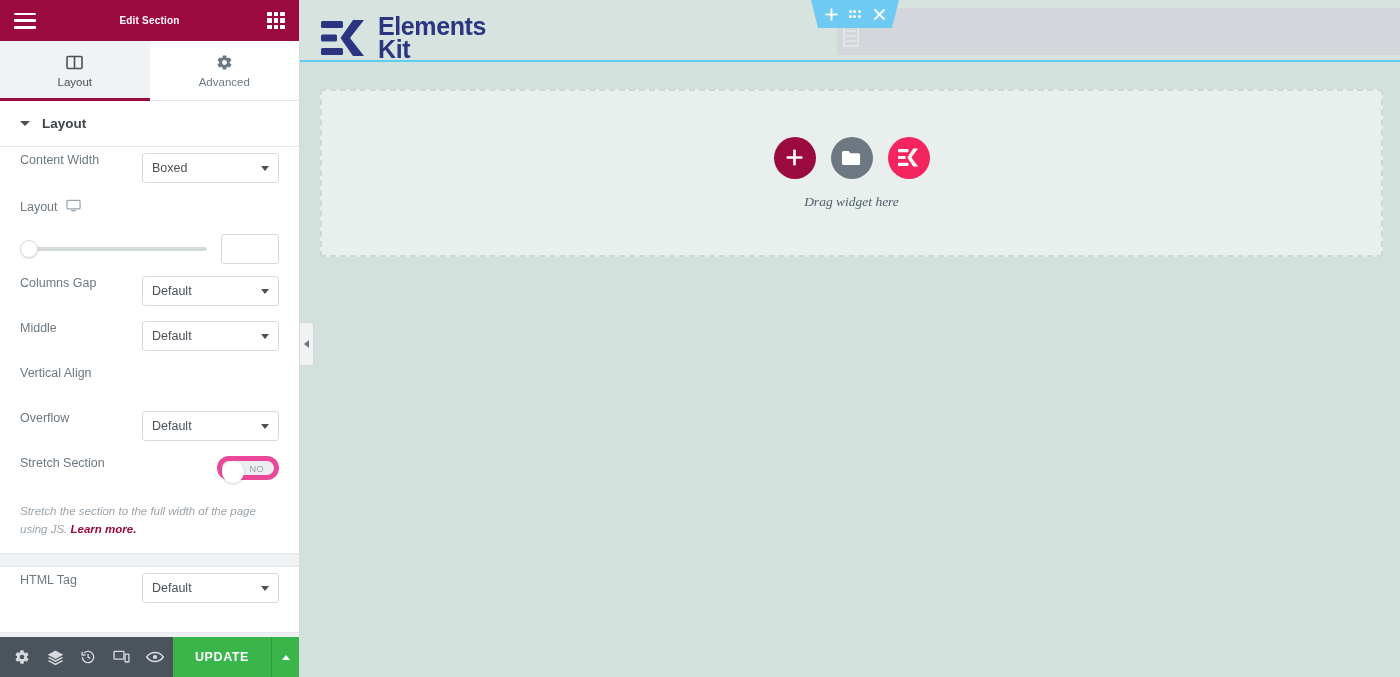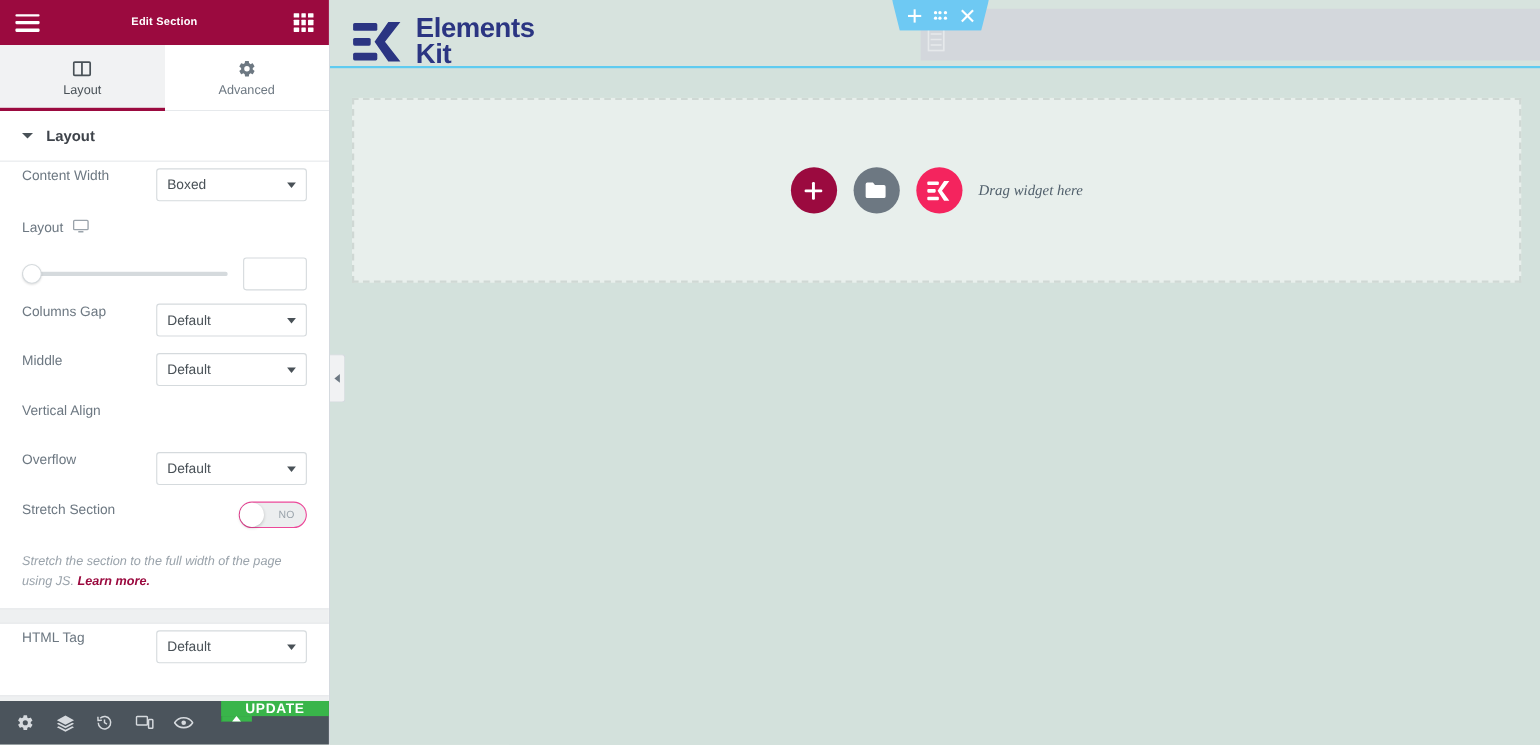--- a/index.html
+++ b/index.html
@@ -128,21 +128,21 @@
   .num-input {
     width: 58px; height: 30px;
     border: 1px solid #d5dadd; border-radius: 3px;
     background: #ffffff;
     font-size: 12.5px; color: #495157;
     padding: 0 8px;
     font-family: "Liberation Sans", sans-serif;
   }
   .toggle {
     width: 62px; height: 24px; border-radius: 12px;
-    background: #eceeef; border: 1px solid #ec4899;
+    background: #eceeef; border: 5px solid #ec4899;
     position: relative; cursor: pointer;
     display: flex; align-items: center; justify-content: flex-end;
     padding-right: 10px;
   }
   .toggle .knob {
     position: absolute; left: 0px; top: 0px;
     width: 22px; height: 22px; border-radius: 50%;
     background: #ffffff; box-shadow: 0 1px 3px rgba(0,0,0,.2);
   }
   .toggle .tlbl { font-size: 9.5px; color: #9aa3ab; letter-spacing: .3px; }
@@ -161,21 +161,21 @@
     display: flex; align-items: center;
     padding: 0 0 0 6px;
     gap: 2px;
   }
   .fbtn {
     width: 34px; height: 40px;
     display: flex; align-items: center; justify-content: center;
     cursor: pointer;
   }
   .fbtn svg { display: block; }
-  .update-wrap { margin-left: auto; display: flex; height: 40px; flex-direction: column; }
+  .update-wrap { margin-left: auto; display: flex; height: 40px; }
   .update-btn {
     background: #39b54a; color: #ffffff;
     font-size: 12.5px; font-weight: bold; letter-spacing: .6px;
     border: none; cursor: pointer;
     padding: 0 22px;
     font-family: "Liberation Sans", sans-serif;
   }
   .update-caret {
     background: #39b54a; width: 28px;
     border-left: 1px solid #2f9c3e;
@@ -259,21 +259,21 @@
     z-index: 11; opacity: .45;
   }
 
   
   .edit-section {
     position: absolute; left: 20px; top: 89px;
     width: 1063px; height: 168px;
     background: #e8efec;
     outline: 2px dashed #cfd8d4;
     outline-offset: -2px;
-    display: flex; flex-direction: row;
+    display: flex; flex-direction: column;
     align-items: center; justify-content: center;
     gap: 15px;
   }
   .add-btns { display: flex; gap: 15px; }
   .cbtn {
     width: 42px; height: 42px; border-radius: 50%;
     display: flex; align-items: center; justify-content: center;
     cursor: pointer; border: none;
   }
   .cbtn.add { background: #9b0a3f; }

